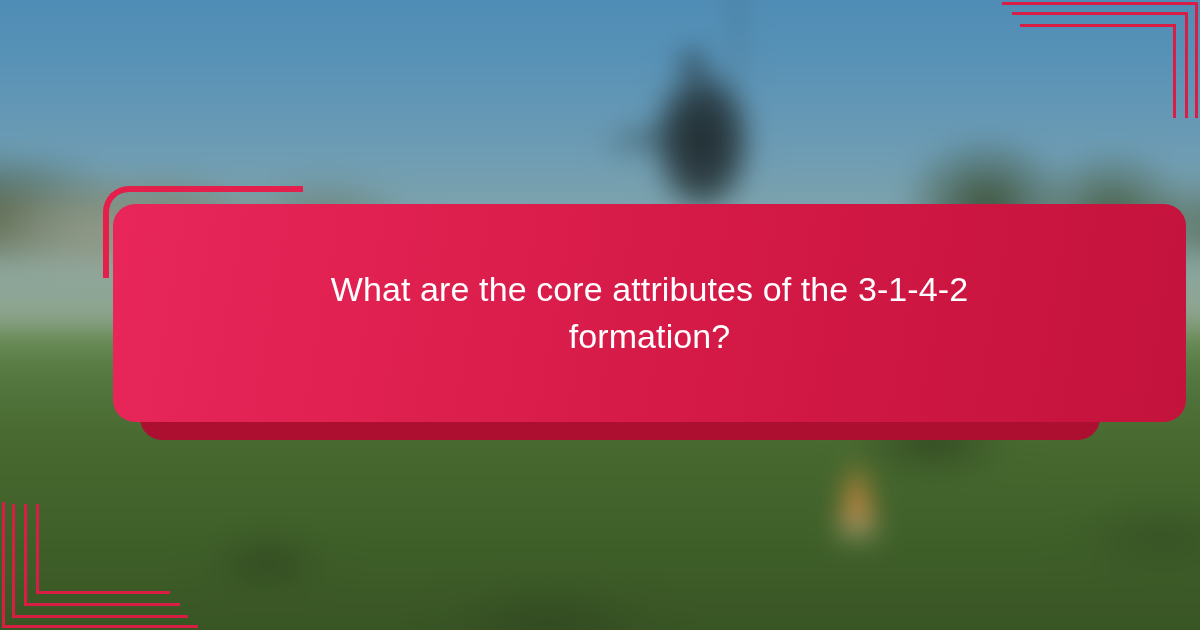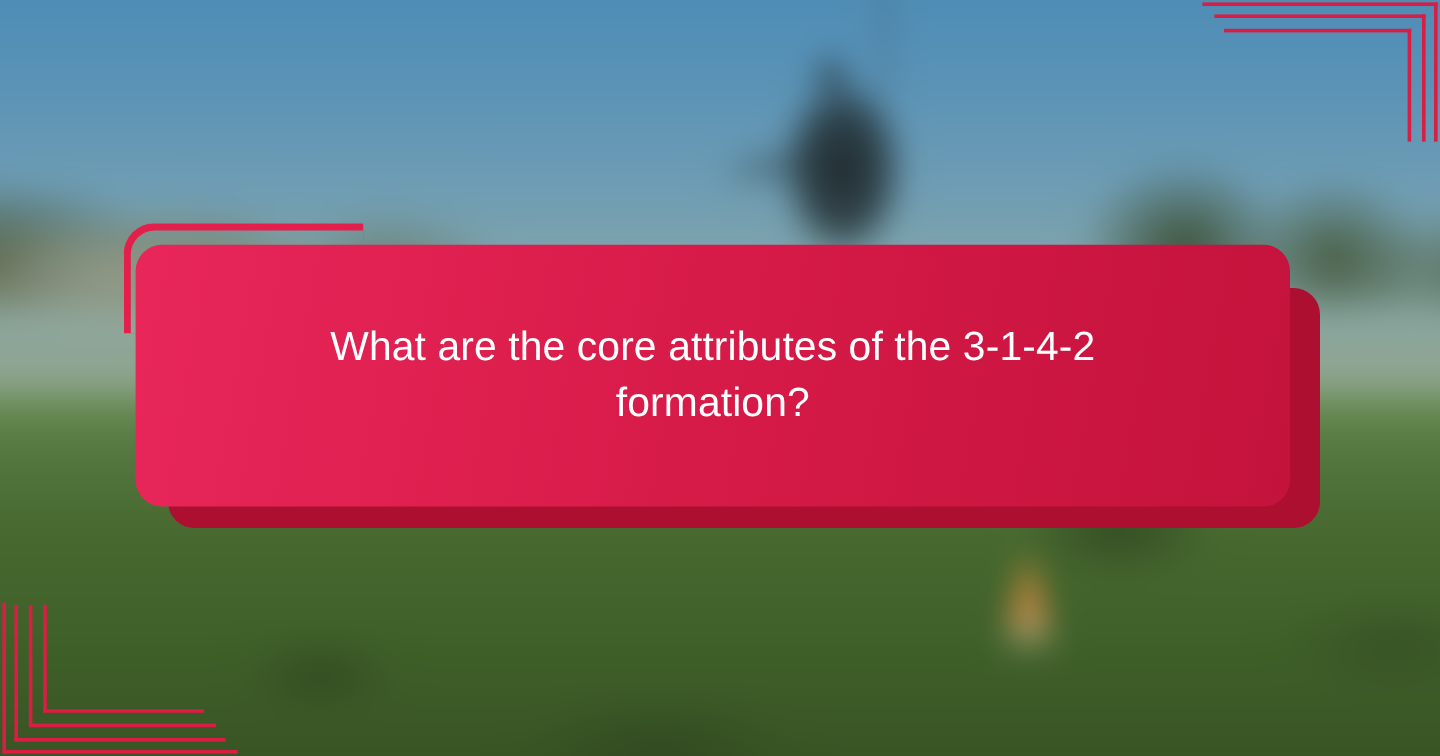--- a/index.html
+++ b/index.html
@@ -157,21 +157,21 @@
     left:140px; top:240px;
     width:960px; height:200px;
     background:#ad0f30;
     border-radius:22px;
   }
 
   
   .card-main {
     position:absolute;
     left:113px; top:204px;
-    width:962px; height:218px;
+    width:1073px; height:218px;
     background:linear-gradient(100deg, #e8265a 0%, #dd1f4e 32%, #d21845 62%, #c3133c 100%);
     border-radius:22px;
     display:flex;
     align-items:center;
     justify-content:center;
     padding:0 60px;
   }
 
   .card-title {
     color:#ffffff;

